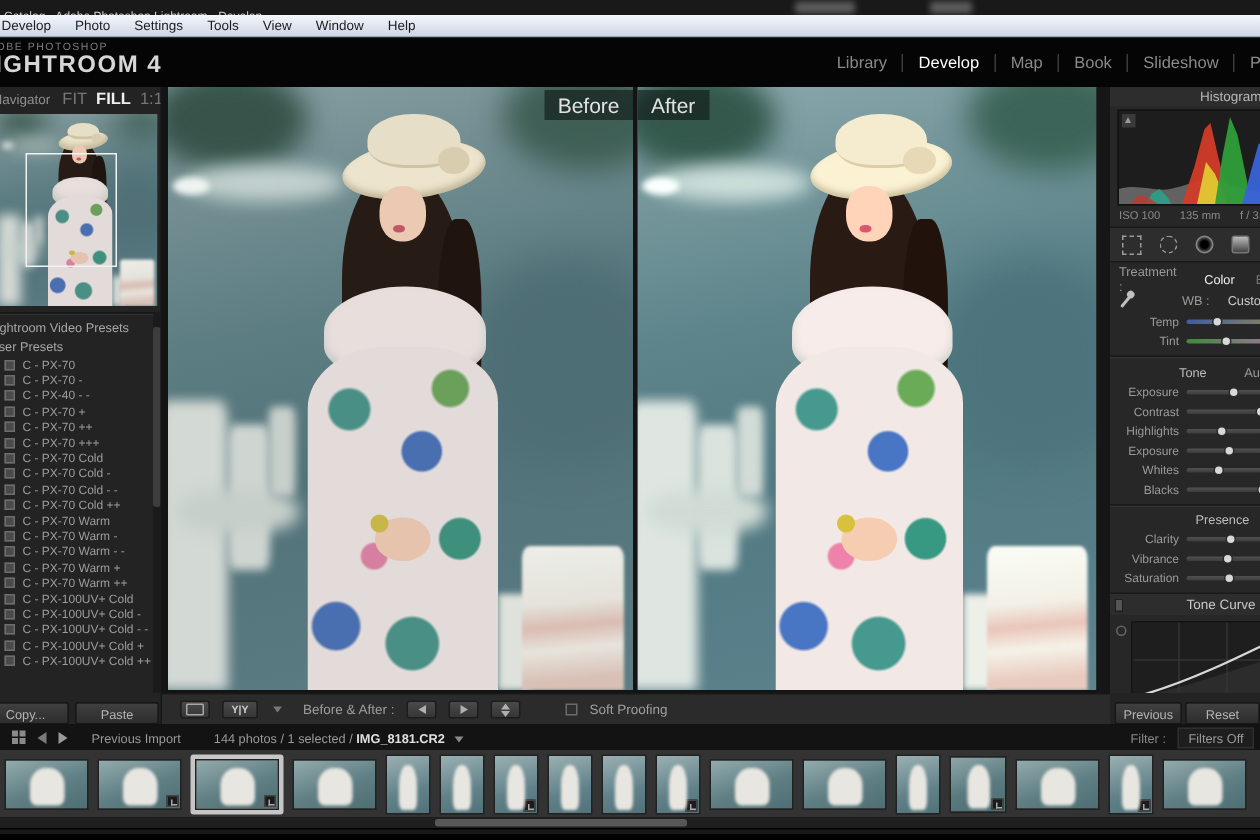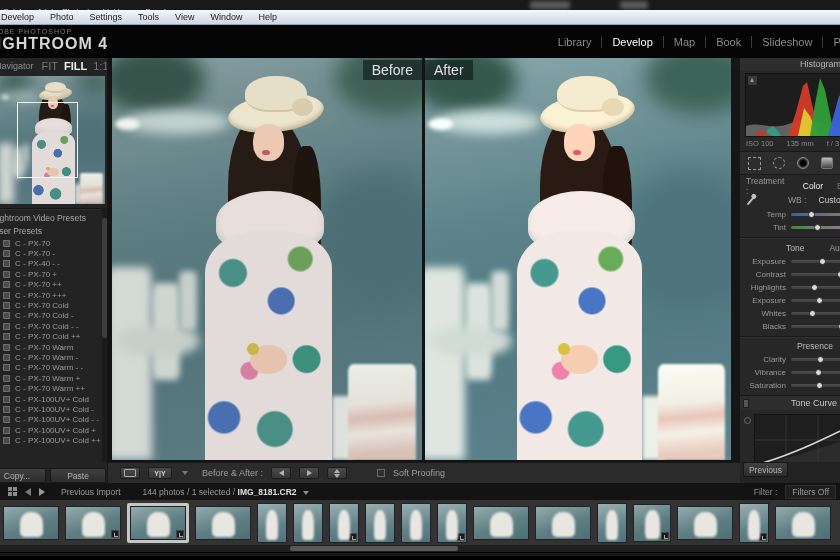--- a/index.html
+++ b/index.html
@@ -154,21 +154,21 @@
   .tone-label { color:#bdbdbd; font-size:8.5px; margin-left:46px; }
   .auto-label { color:#9a9a9a; font-size:8.5px; margin-left:25px; }
   .presence-label { color:#bdbdbd; font-size:8.5px; text-align:center; width:150px; height:13px; line-height:13px; }
   .sep-line { height:1px; background:#191919; box-shadow:0 1px 0 #323232; margin:3px 0; }
   .tc-header { height:15px; background:#2d2d2d; border-top:1px solid #191919; display:flex; align-items:center; margin-top:3px; }
   .tc-toggle { width:6px; height:9px; background:#555; border:1px solid #1d1d1d; margin-left:3px; }
   .tc-title { color:#c8c8c8; font-size:9px; margin-left:42px; white-space:nowrap; }
   .tc-box { position:relative; margin:4px 0 0 14px; width:126px; height:50px; background:#1e1e1e; border:1px solid #141414; }
   .tat-icon { position:absolute; left:-11px; top:2px; width:7px; height:7px; border:1px solid #666; border-radius:50%; }
 
-  .right-bottom { left:740px; top:462px; width:100px; height:21px; background:#232323; display:flex; align-items:flex-start; gap:2px; padding-left:3px; overflow:hidden; }
+  .right-bottom { left:740px; top:462px; width:100px; height:21px; background:#232323; display:flex; align-items:flex-end; gap:2px; padding-left:3px; overflow:hidden; }
   .prev-btn { width:56px; } .reset-btn { width:50px; flex:0 0 auto;margin-top:24px; }
 
   
   .filmstrip-bar { left:0; top:483px; width:840px; height:17px; background:#131313; display:flex; align-items:center; }
   .grid-icon { display:grid; grid-template-columns:4px 4px; grid-gap:1px; margin-left:8px; }
   .grid-icon i { width:4px; height:4px; background:#8a8a8a; }
   .fs-arrow { margin-left:8px; width:0; height:0; border-top:4px solid transparent; border-bottom:4px solid transparent; }
   .fs-back { border-right:6px solid #7a7a7a; } .fs-fwd { border-left:6px solid #9a9a9a; }
   .fs-source { color:#9a9a9a; font-size:8.5px; margin-left:16px; }
   .fs-status { color:#9a9a9a; font-size:8.5px; margin-left:22px; }

